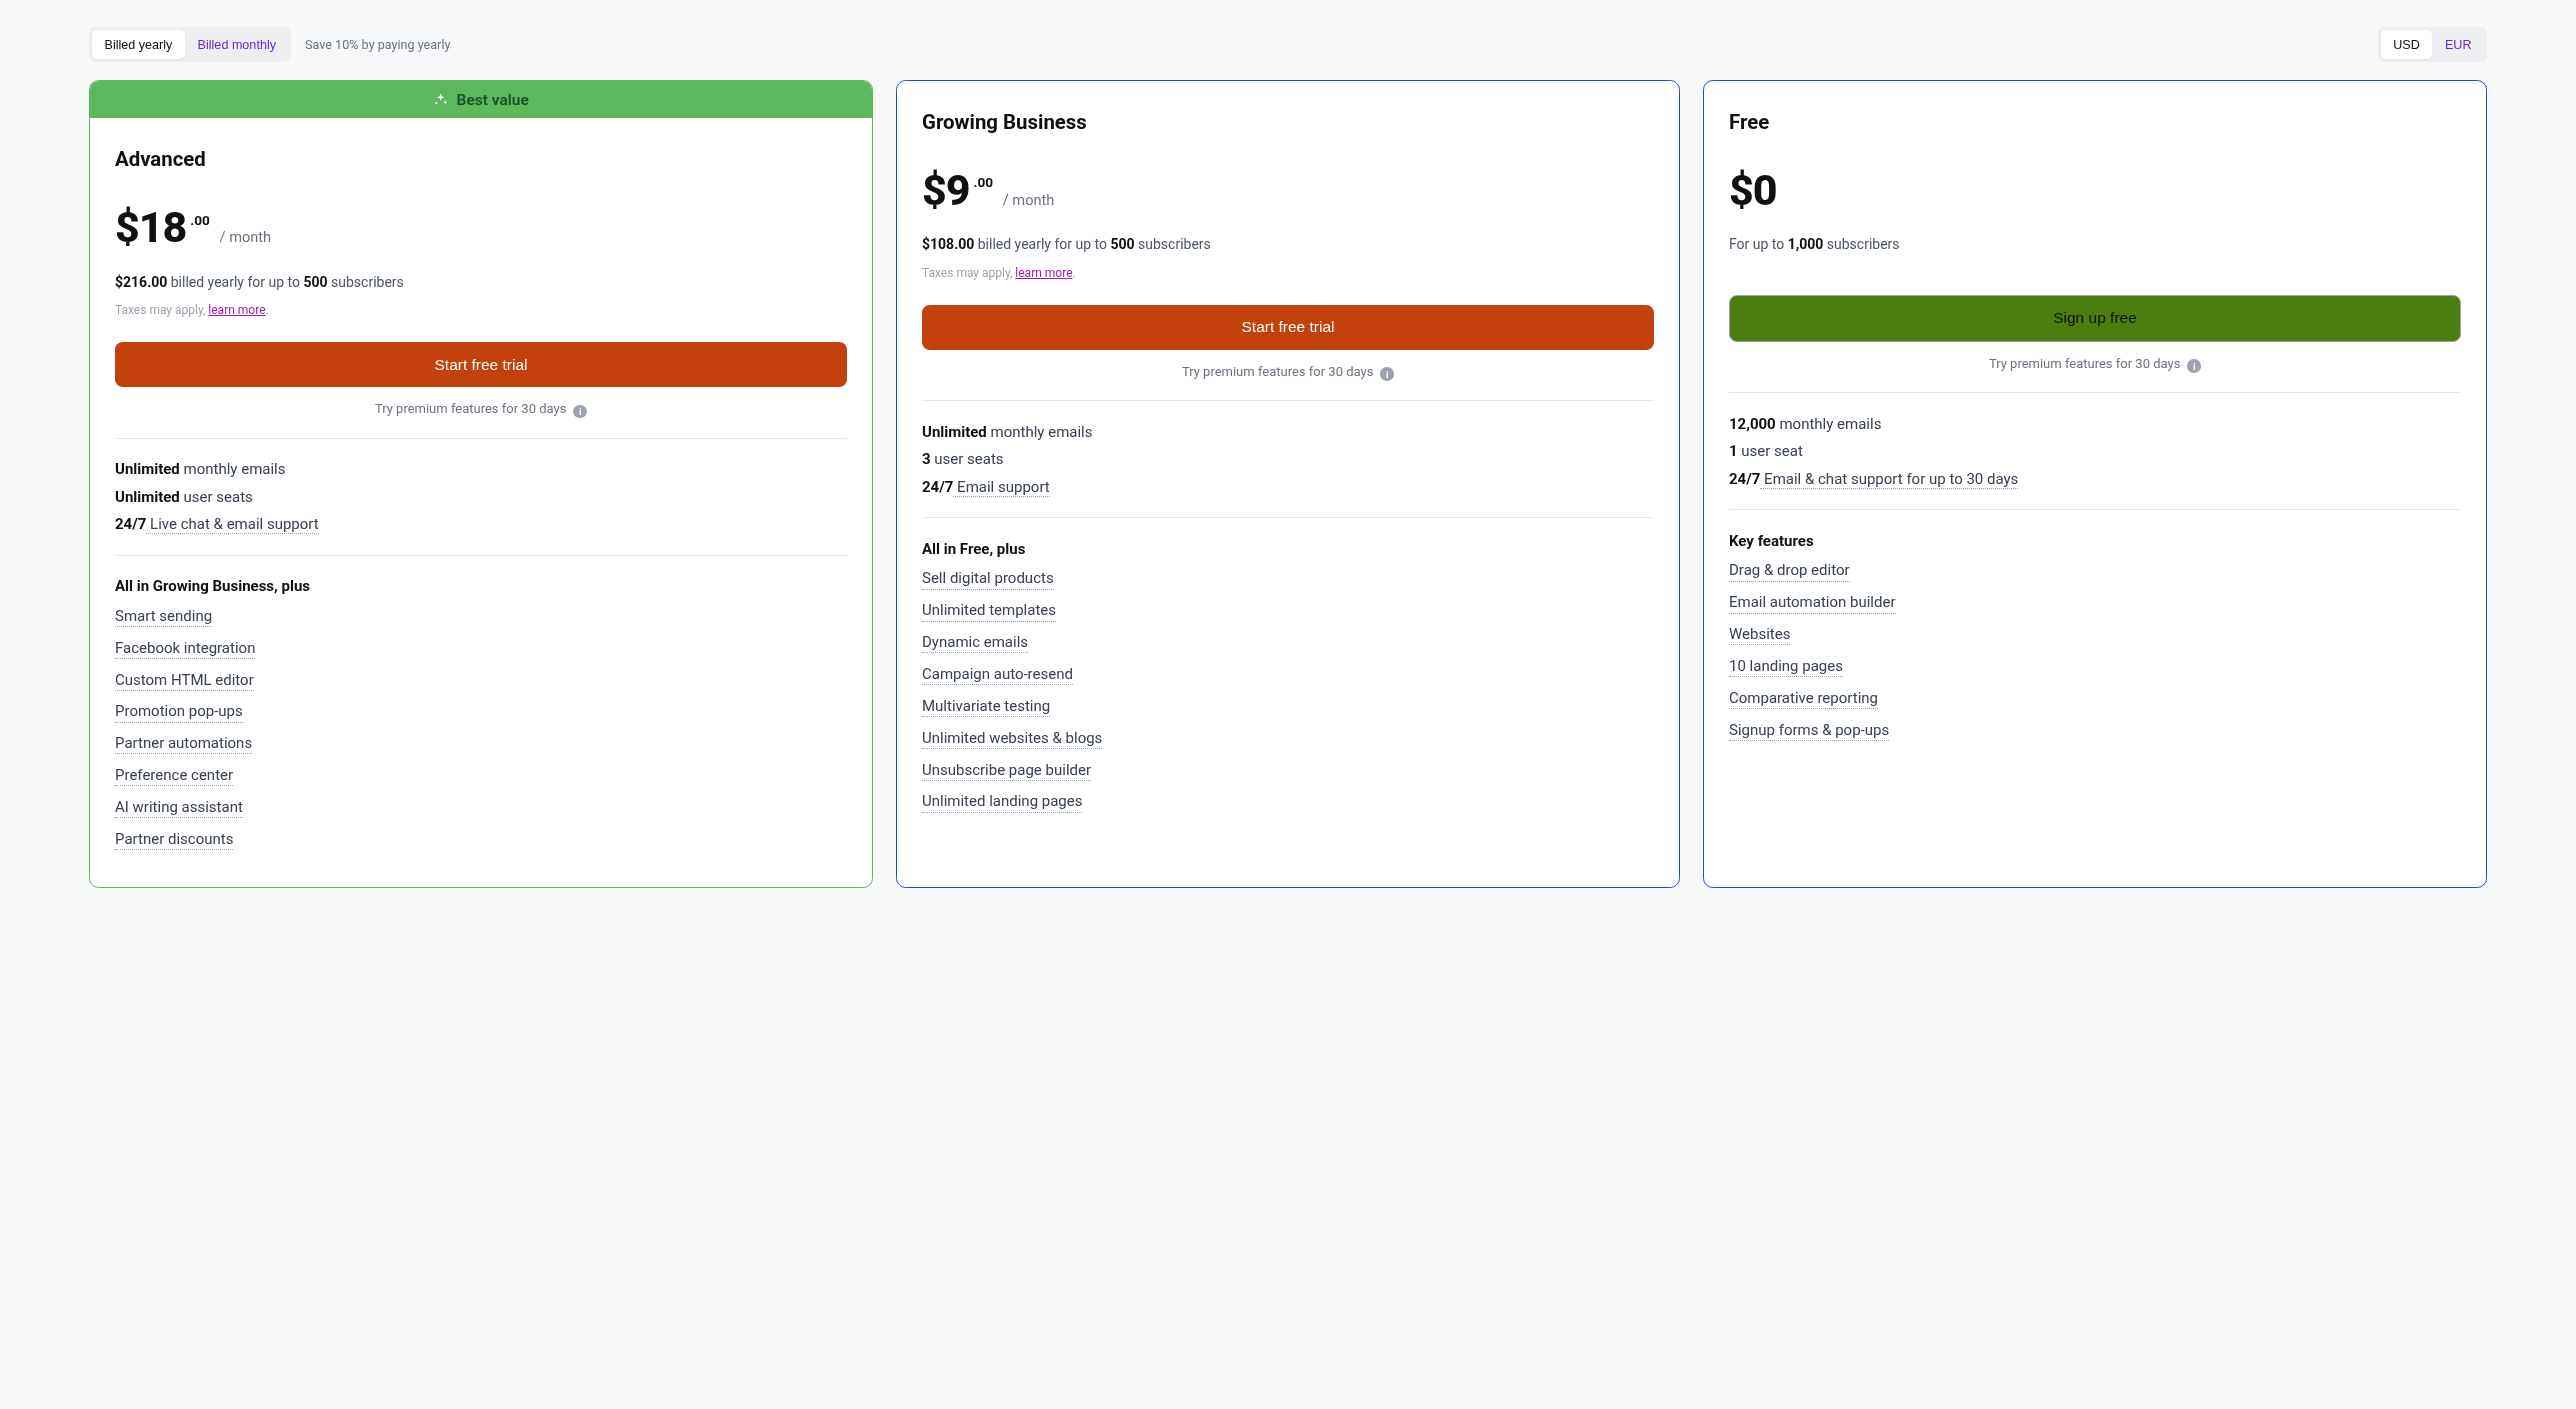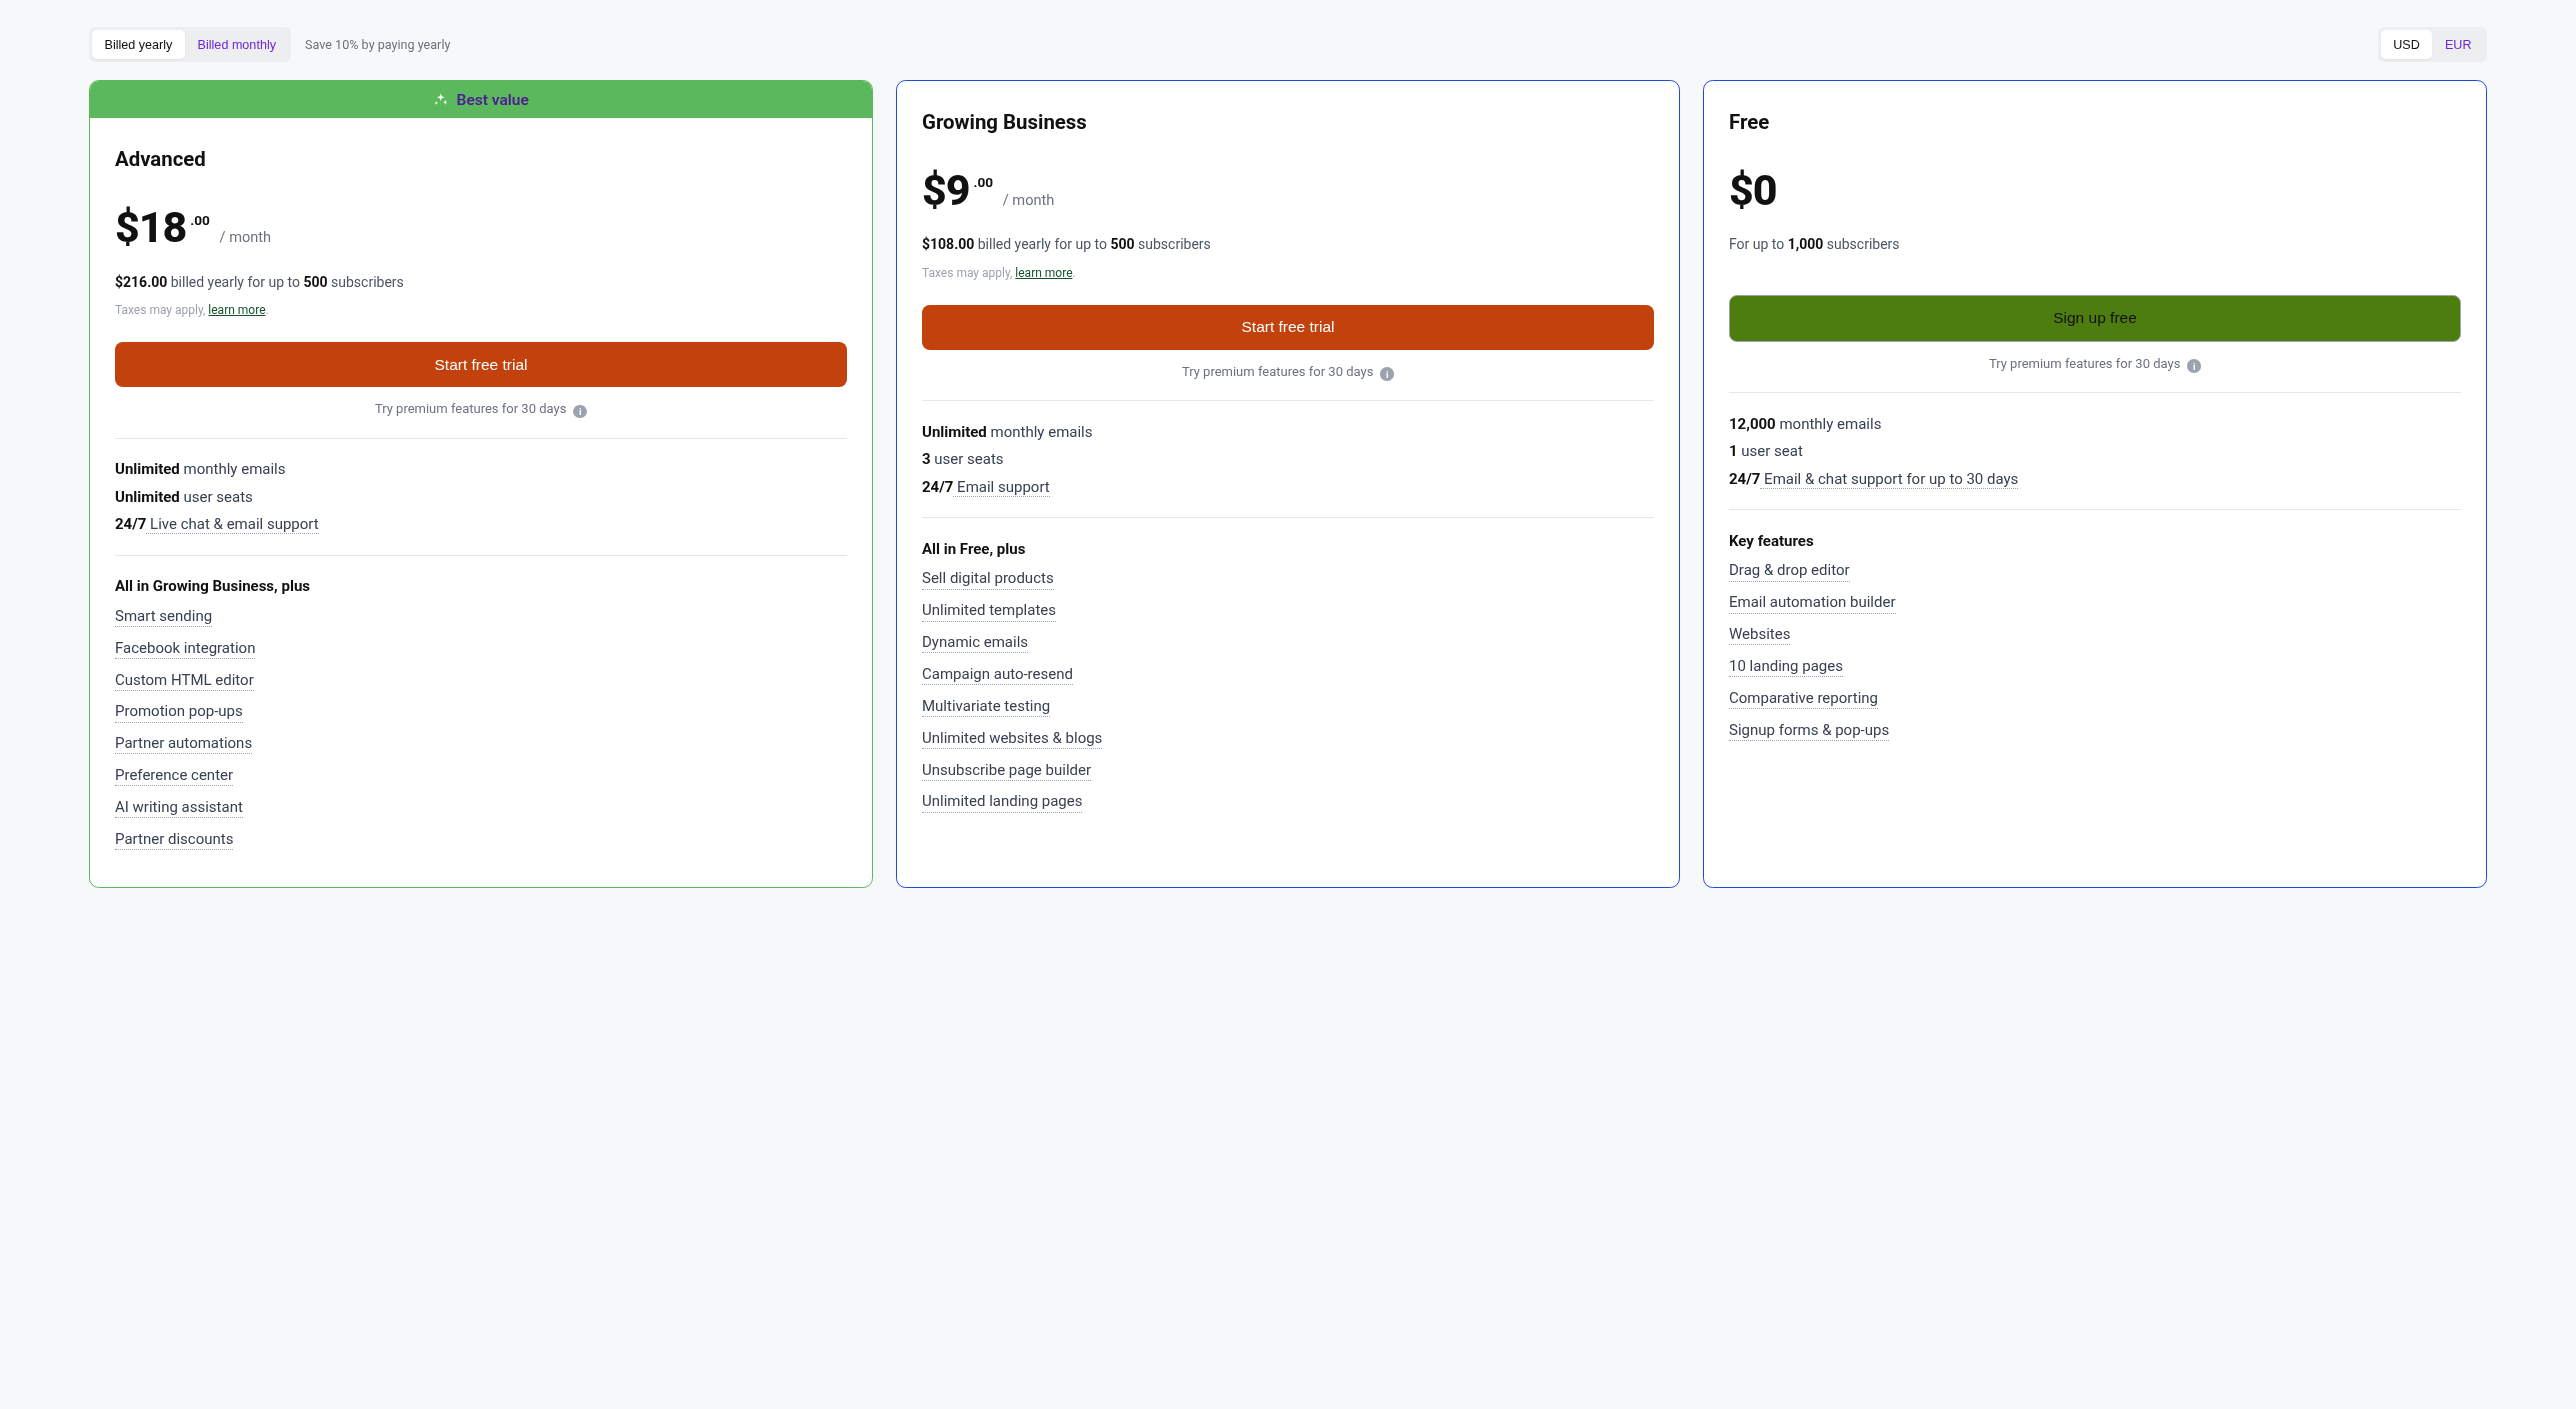--- a/index.html
+++ b/index.html
@@ -48,41 +48,41 @@
   background: #fff;
   border: 1px solid #1d4ed8;
   border-radius: 9.7px;
   overflow: hidden;
   display: flex;
   flex-direction: column;
 }
 .card.highlight { border: 1.9px solid #5cb85c; }
 .best-banner {
   background: #5cb85c;
-  color: #4c1d95;
+  color: #14532d;
   text-align: center;
   font-weight: 600;
   font-size: 15.5px;
   padding: 9.7px 0;
   display: flex;
   align-items: center;
   justify-content: center;
   gap: 7.8px;
 }
 .best-banner svg { width: 15.5px; height: 15.5px; fill: #fff; }
 .card-body { padding: 29px 25px 25px; }
 .plan-name { font-size: 20.4px; font-weight: 700; margin-bottom: 31px; color: #111; }
 .price-row { display: flex; align-items: baseline; gap: 3.9px; margin-bottom: 21.4px; }
 .price-main { font-size: 43px; font-weight: 800; letter-spacing: -1px; color: #111; }
 .price-cents { font-size: 13.6px; font-weight: 700; color: #111; position: relative; top: -17.5px; }
 .price-period { font-size: 14.6px; color: #6b7280; margin-left: 5.8px; }
 .bill-line { font-size: 14px; color: #4b5563; margin-bottom: 13.6px; }
 .bill-line b, .bill-line strong { font-weight: 700; color: #111; }
 .tax-line { font-size: 12px; color: #9ca3af; margin-bottom: 25px; }
-.tax-line a { color: #14532d; text-decoration: underline; cursor: pointer; }
+.tax-line a { color: #a21caf; text-decoration: underline; cursor: pointer; }
 .spacer-tax { height: 29px; }
 .cta {
   width: 100%;
   padding: 13.6px 0;
   border-radius: 7.8px;
   font-size: 15.5px;
   font-weight: 500;
   cursor: pointer;
   border: none;
   margin-bottom: 13.6px;

